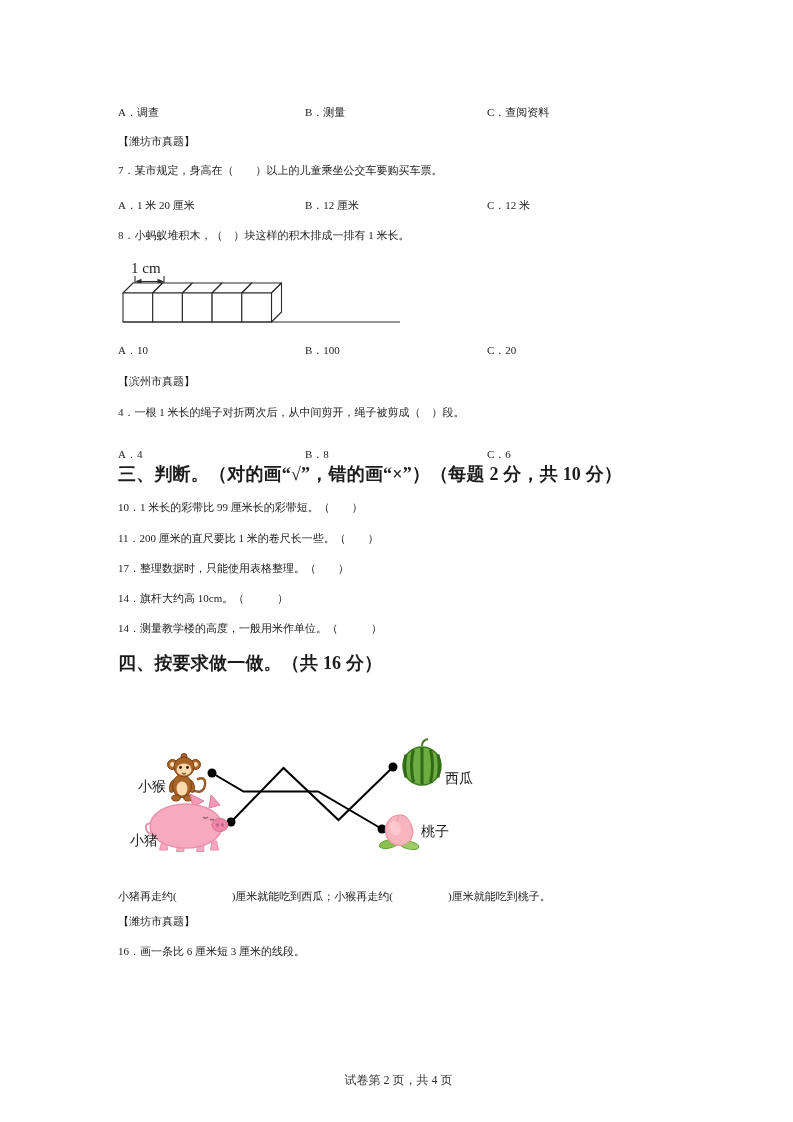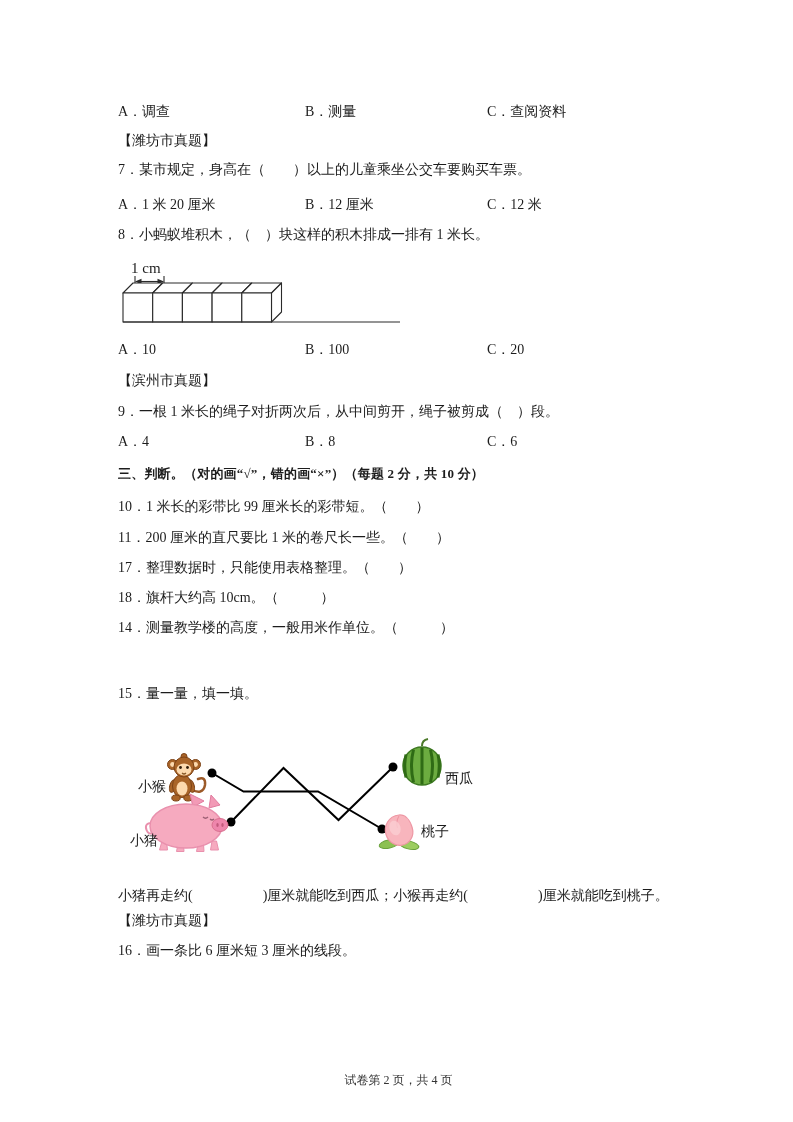--- a/index.html
+++ b/index.html
@@ -9,32 +9,32 @@
     position: relative;
     width: 793px;
     height: 1122px;
     background: #ffffff;
     overflow: hidden;
   }
   .line {
     position: absolute;
     left: 118px;
     width: 566px;
-    font-size: 14px;
+    font-size: 11px;
     line-height: 20px;
     white-space: pre;
     color: #1c1c1c;
   }
   .opts {
     display: grid;
     grid-template-columns: 187px 182px auto;
   }
   .heading {
     font-weight: bold;
-    font-size: 13px;
+    font-size: 18px;
     letter-spacing: 0.2px;
   }
   .footer {
     position: absolute;
     left: 2px;
     top: 1072px;
     width: 100%;
     text-align: center;
     font-size: 12px;
     color: #333333;
@@ -95,38 +95,38 @@
   </svg>
 
   <div class="line opts" style="top:340px">
     <span>A．10</span>
     <span>B．100</span>
     <span>C．20</span>
   </div>
 
   <div class="line" style="top:371px">【滨州市真题】</div>
 
-  <div class="line" style="top:402px">9．一根 1 米长的绳子对折两次后，从中间剪开，绳子被剪成（　）段。</div>
-
-  <div class="line opts" style="top:432px">
+  <div class="line" style="top:402px">4．一根 1 米长的绳子对折两次后，从中间剪开，绳子被剪成（　）段。</div>
+
+  <div class="line opts" style="top:444px">
     <span>A．4</span>
     <span>B．8</span>
     <span>C．6</span>
   </div>
 
   <div class="line heading" style="top:464px">三、判断。（对的画“√”，错的画“×”）（每题 2 分，共 10 分）</div>
 
   <div class="line" style="top:497px">10．1 米长的彩带比 99 厘米长的彩带短。（　　）</div>
   <div class="line" style="top:528px">11．200 厘米的直尺要比 1 米的卷尺长一些。（　　）</div>
   <div class="line" style="top:558px">17．整理数据时，只能使用表格整理。（　　）</div>
-  <div class="line" style="top:588px">18．旗杆大约高 10cm。（　　　）</div>
+  <div class="line" style="top:588px">14．旗杆大约高 10cm。（　　　）</div>
   <div class="line" style="top:618px">14．测量教学楼的高度，一般用米作单位。（　　　）</div>
 
-
-  <div class="line" style="top:684px">15．量一量，填一填。</div>
+  <div class="line heading" style="top:653px">四、按要求做一做。（共 16 分）</div>
+
 
   <svg style="left:118px; top:733px" width="560" height="130" viewBox="0 0 560 130">
 
     <g stroke="#000000" stroke-width="2" fill="none">
       <polyline points="94,40 125.5,58.5 200,58.5 264,96"></polyline>
       <polyline points="113,89 165.5,35 220.5,87 275,34"></polyline>
     </g>
     <g fill="#000000">
       <circle cx="94" cy="40" r="4.5"></circle>
       <circle cx="113" cy="89" r="4.5"></circle>

